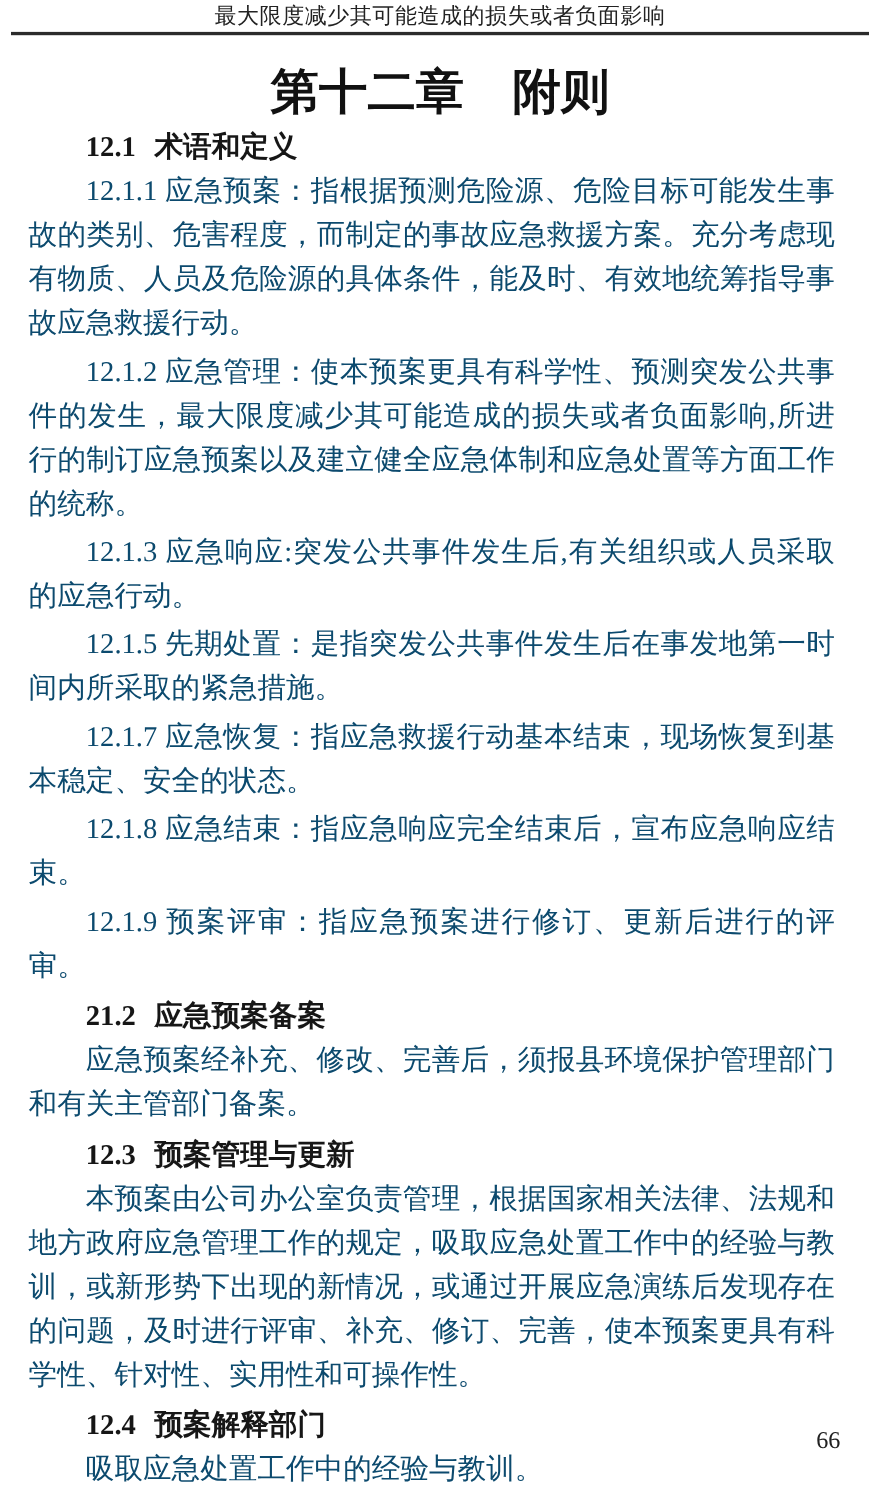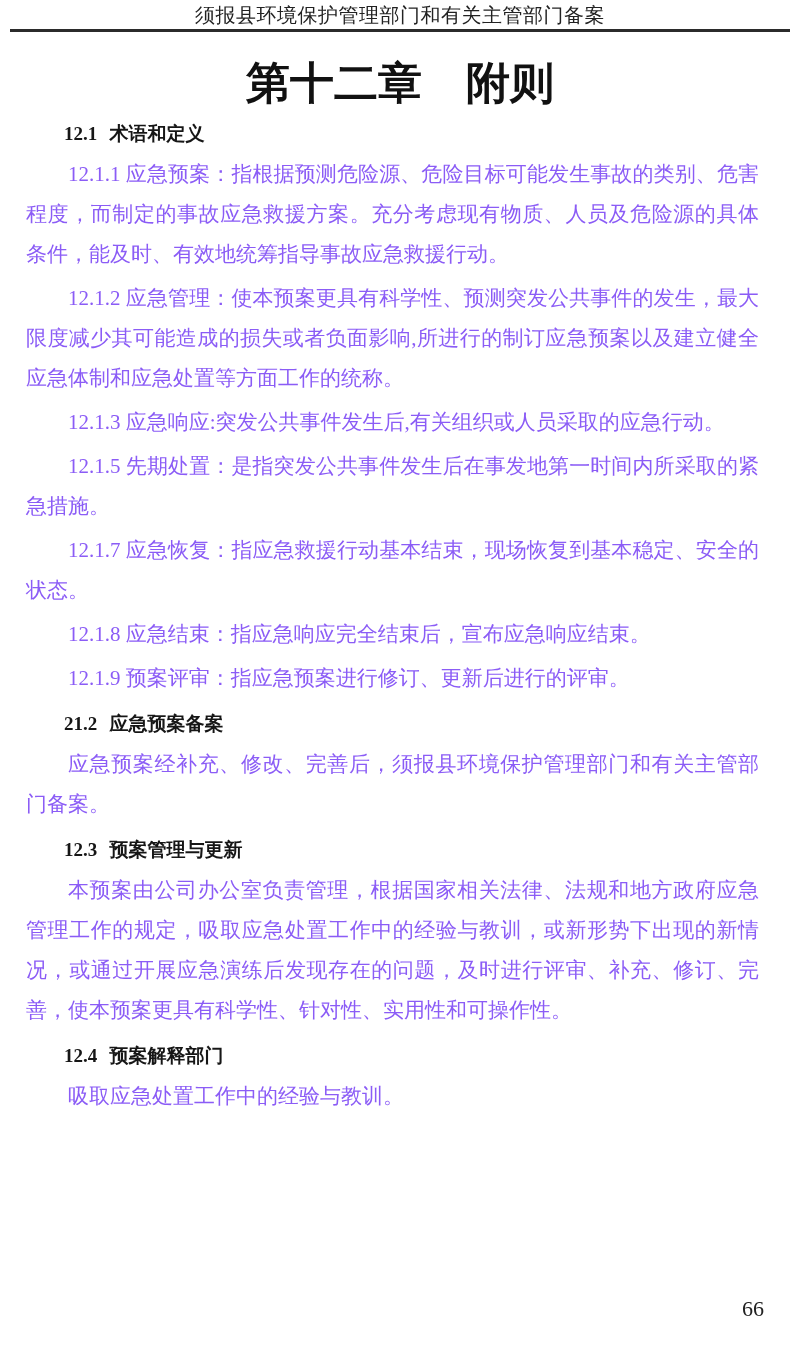--- a/index.html
+++ b/index.html
@@ -37,55 +37,55 @@
   .chapter-title {
     margin: 30px 0 14px 0;
     font-size: 44px;
     line-height: 44px;
     font-weight: bold;
     text-align: center;
     color: #111111;
   }
   .sec-heading {
     margin: 12px 0 6px 0;
-    font-size: 19px;
+    font-size: 26px;
     line-height: 28px;
     font-weight: bold;
     color: #161616;
     padding-left: 2em;
     font-size-adjust: none;
   }
   .sec-heading .sec-num {
     margin-right: 0.65em;
   }
   .para {
     margin: 0 15px 4px 0;
-    font-size: 21px;
+    font-size: 26px;
     line-height: 40px;
     text-align: justify;
     text-justify: inter-character;
     text-indent: 2em;
-    color: #8b5cf6;
+    color: #0c4a6e;
   }
   .page-number {
     position: absolute;
     top: 1298px;
     right: 36px;
     font-size: 22px;
     line-height: 22px;
     color: #222222;
   }
 </style>
 </head>
 <body>
 
 <div class="page">
 
   <div class="doc-header">
-    <div class="doc-header-title">须报县环境保护管理部门和有关主管部门备案</div>
+    <div class="doc-header-title">最大限度减少其可能造成的损失或者负面影响</div>
     <div class="doc-header-rule"></div>
   </div>
 
   <div class="content">
 
     <h1 class="chapter-title">第十二章　附则</h1>
 
     <h2 class="sec-heading"><span class="sec-num">12.1</span><span>术语和定义</span></h2>
 
     <p class="para">12.1.1 应急预案：指根据预测危险源、危险目标可能发生事故的类别、危害程度，而制定的事故应急救援方案。充分考虑现有物质、人员及危险源的具体条件，能及时、有效地统筹指导事故应急救援行动。</p>

